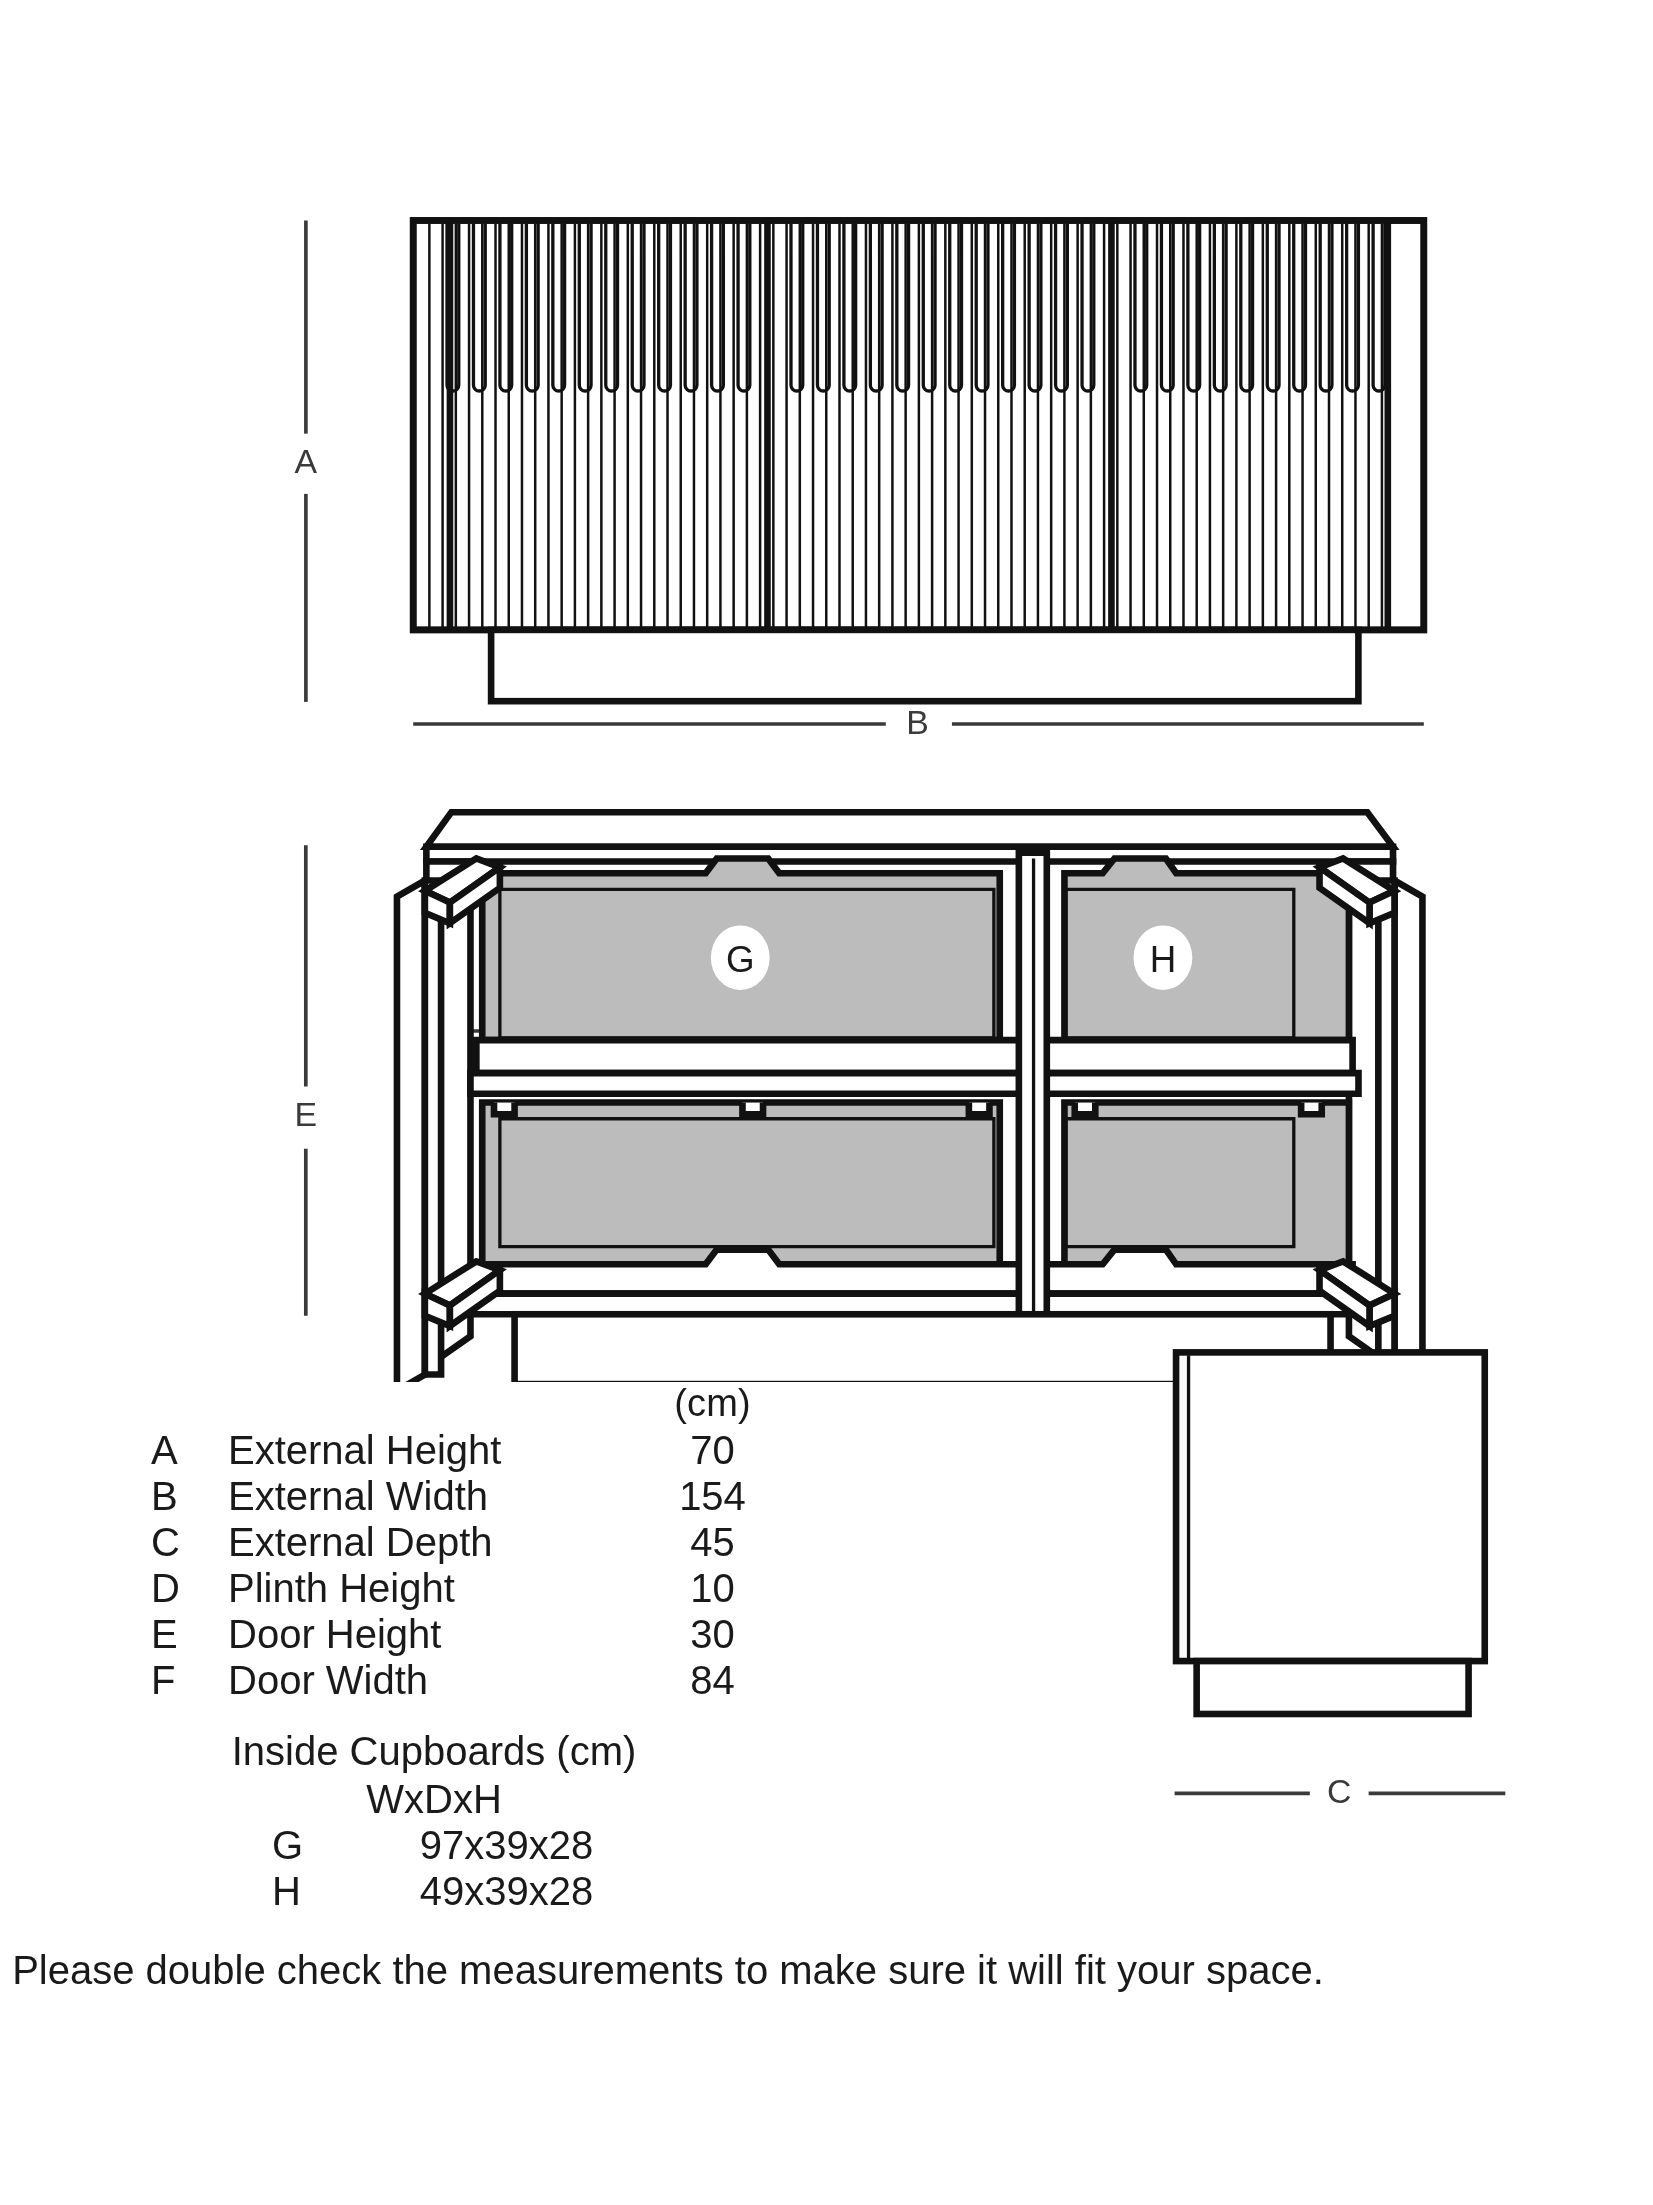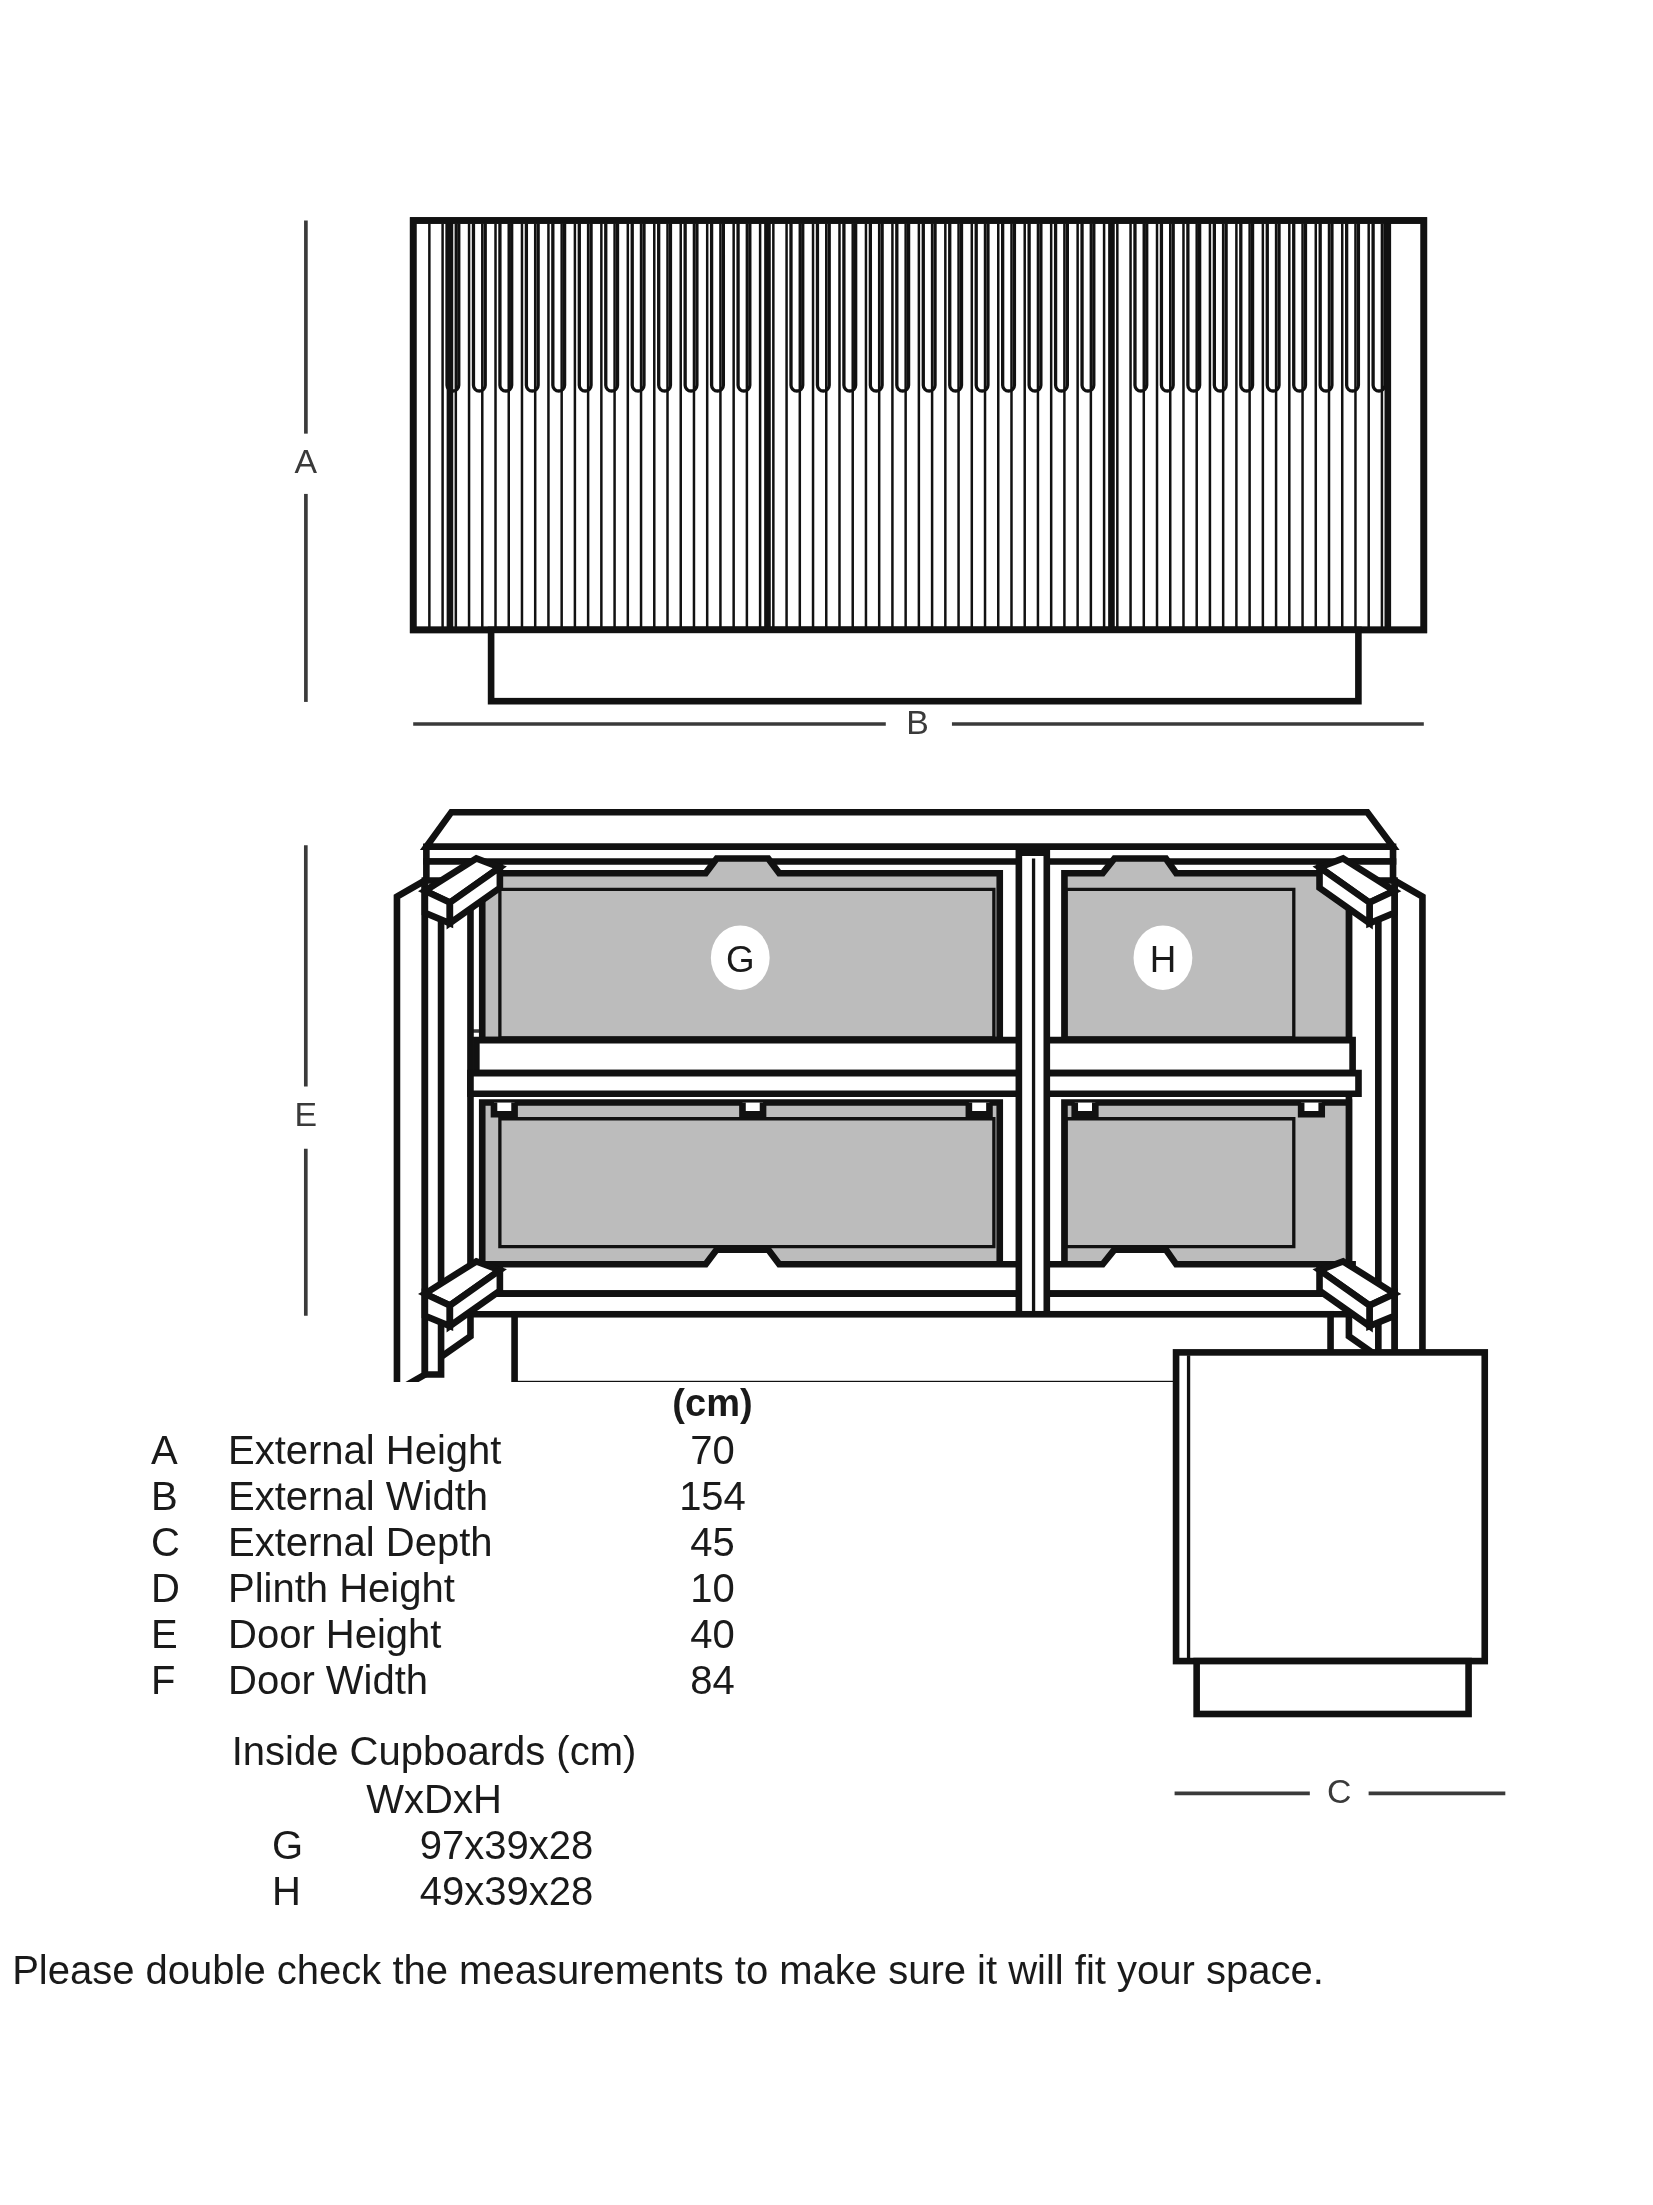--- a/index.html
+++ b/index.html
@@ -23,21 +23,21 @@
   .badge-circle{fill:#ffffff;stroke:none;}
   .badge-text{font-family:"Liberation Sans", sans-serif;font-size:50px;fill:#1a1a1a;
               text-anchor:middle;dominant-baseline:central;}
 
   
   #spec{
     position:absolute;left:0;top:1382px;width:1029px;
   }
   .unit-head{
     position:absolute;left:617px;top:0;width:191px;text-align:center;
-    font-size:38px;letter-spacing:0.1px;font-weight:bold;
+    font-size:38px;letter-spacing:0.1px;
   }
   .spec-rows{position:absolute;left:0;top:46px;width:1029px;}
   .spec-row{position:relative;height:46px;}
   .spec-key{position:absolute;left:151px;font-size:40px;}
   .spec-label{position:absolute;left:228px;font-size:40px;}
   .spec-val{position:absolute;left:617px;width:191px;text-align:center;font-size:40px;}
 
   .inside-title{
     position:absolute;left:118px;top:347px;width:632px;text-align:center;font-size:40px;
   }
@@ -353,21 +353,21 @@
         <span class="spec-val">45</span>
       </div>
       <div class="spec-row">
         <span class="spec-key">D</span>
         <span class="spec-label">Plinth Height</span>
         <span class="spec-val">10</span>
       </div>
       <div class="spec-row">
         <span class="spec-key">E</span>
         <span class="spec-label">Door Height</span>
-        <span class="spec-val">40</span>
+        <span class="spec-val">30</span>
       </div>
       <div class="spec-row">
         <span class="spec-key">F</span>
         <span class="spec-label">Door Width</span>
         <span class="spec-val">84</span>
       </div>
     </div>
 
     <div class="inside-title">Inside Cupboards (cm)</div>
     <div class="inside-sub">WxDxH</div>

